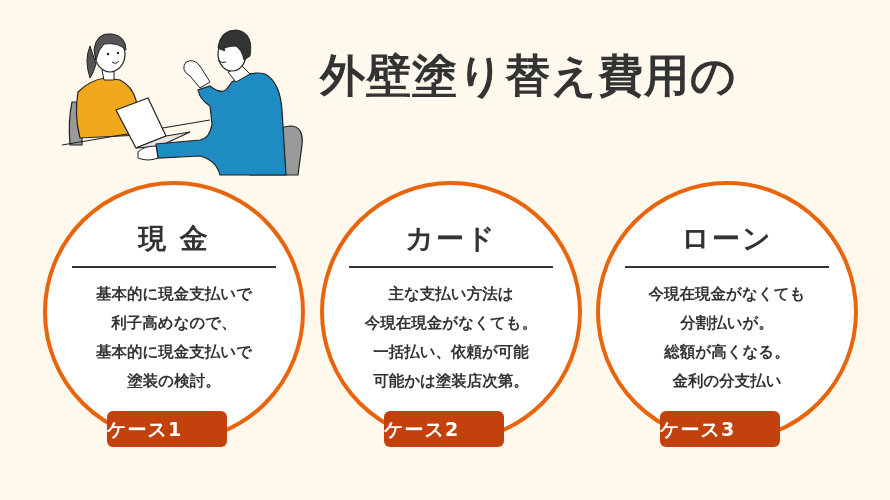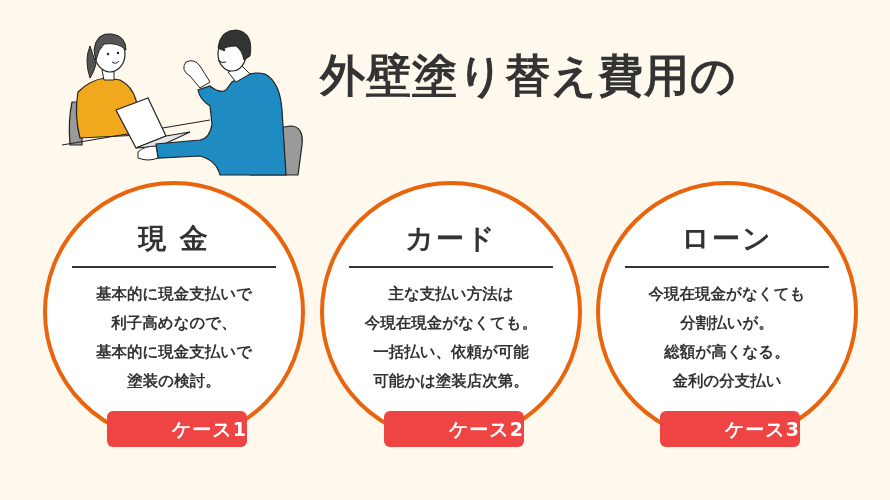--- a/index.html
+++ b/index.html
@@ -36,24 +36,24 @@
   .divider {
     position: absolute; left: 29px; top: 85px; width: 204px; height: 2px;
     background: #333333;
   }
   .card-body {
     position: absolute; left: 0; top: 99px; width: 262px; text-align: center;
     font-size: 15.5px; font-weight: bold; line-height: 29px; color: #333333;
   }
   .card-body span { display: block; white-space: nowrap; }
   .badge {
-    position: absolute; left: 64px; top: 230px; width: 140px; height: 36px;
-    background: #ef4444; border-radius: 6px;
+    position: absolute; left: 64px; top: 230px; width: 120px; height: 36px;
+    background: #c2410c; border-radius: 6px;
     color: #FFFFFF; font-size: 19px; font-weight: bold;
-    line-height: 36px; text-align: right; letter-spacing: 1px;
+    line-height: 36px; text-align: left; letter-spacing: 1px;
   }
 </style>
 </head>
 <body>
 
 <svg class="illustration" viewBox="0 0 250 170" xmlns="http://www.w3.org/2000/svg">
 
   <path d="M12 82 Q8 100 10 125 L22 125 L22 82 Z" fill="#9A9A9A" stroke="#222" stroke-width="1.2"></path>
 
   <path d="M18 72 Q30 60 45 58 L60 60 Q72 66 76 80 L80 115 L20 118 Q14 95 18 72 Z" fill="#F2A81D" stroke="#222" stroke-width="1.2"></path>

